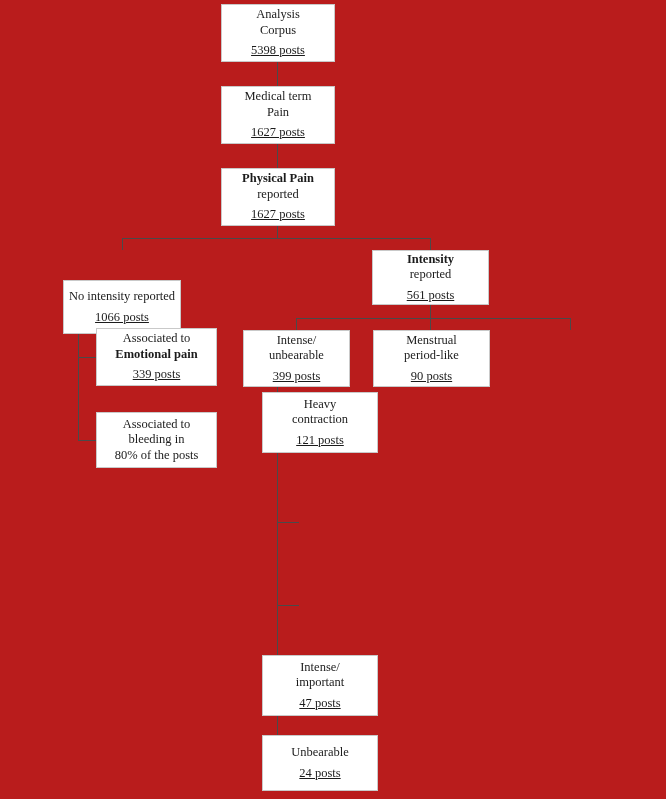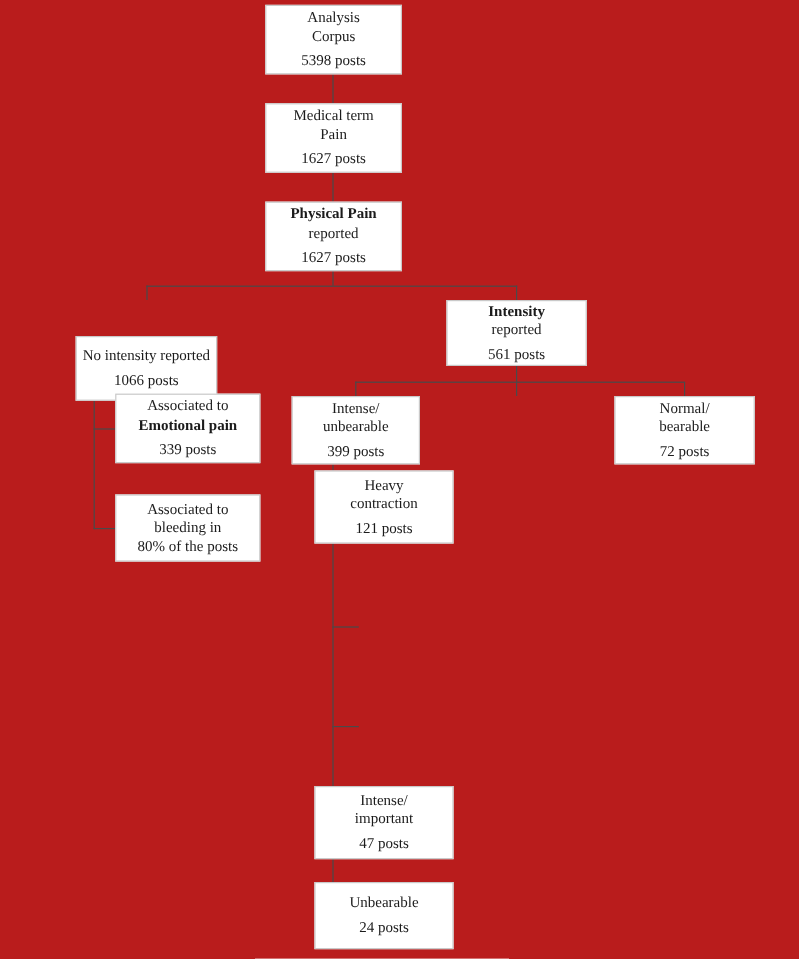--- a/index.html
+++ b/index.html
@@ -29,21 +29,21 @@
     justify-content: center;
     text-align: center;
     font-size: 12.5px;
     line-height: 1.24;
     color: #1b1b1b;
     z-index: 2;
     padding: 2px 3px;
   }
   .node .ln { display: block; white-space: nowrap; }
   .node .ln.bold { font-weight: bold; }
-  .node .count { display: block; margin-top: 5px; white-space: nowrap; }
+  .node .count { display: block; margin-top: 5px; white-space: nowrap; text-decoration: underline; }
   .edge {
     position: absolute;
     background: #4a4a4a;
     z-index: 1;
   }
   .edge.v { width: 1px; }
   .edge.h { height: 1px; }
 </style>
 </head>
 <body>
@@ -116,26 +116,26 @@
     <span class="ln">bleeding in</span>
     <span class="ln">80% of the posts</span>
   </div>
 
   <div class="node" style="left:243px; top:330px; width:107px; height:57px;">
     <span class="ln">Intense/</span>
     <span class="ln">unbearable</span>
     <span class="count">399 posts</span>
   </div>
 
+  <div class="node" style="left:373px; top:330px; width:117px; height:57px;">
+    <span class="ln">Menstrual</span>
+    <span class="ln">period-like</span>
+    <span class="count">90 posts</span>
+  </div>
 
-  <div class="node" style="left:512px; top:330px; width:117px; height:57px;">
-    <span class="ln">Normal/</span>
-    <span class="ln">bearable</span>
-    <span class="count">72 posts</span>
-  </div>
 
   <div class="node" style="left:262px; top:392px; width:116px; height:61px;">
     <span class="ln">Heavy</span>
     <span class="ln">contraction</span>
     <span class="count">121 posts</span>
   </div>
 
 
 
   <div class="node" style="left:262px; top:655px; width:116px; height:61px;">

